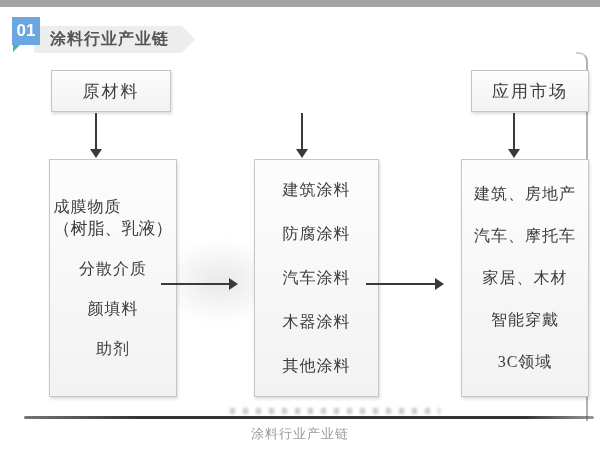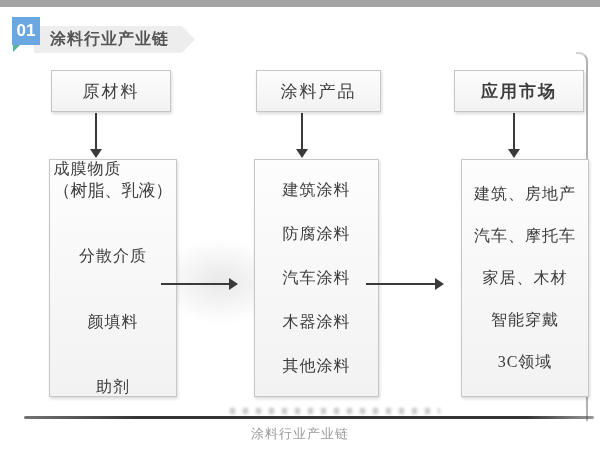--- a/index.html
+++ b/index.html
@@ -54,22 +54,22 @@
     border:1px solid #c6c6c6;
     box-shadow:1px 2px 3px rgba(0,0,0,.14);
     margin-left:16px;
   }
   .hbox{height:42px;display:flex;align-items:center;justify-content:center;
     font-size:17px;letter-spacing:2px;}
   .cbox{top:152px;height:238px;display:flex;flex-direction:column;
     align-items:center;justify-content:center;font-size:16px;letter-spacing:1px;}
   .hbox.c1{left:35px;top:63px;width:120px;}
   .hbox.c2{left:240px;top:63px;width:125px;}
-  .hbox.c3{left:438px;top:63px;width:130px;font-weight:bold;}
-  .cbox.c1{left:33px;width:128px;gap:22px;justify-content:space-between;}
+  .hbox.c3{left:455px;top:63px;width:118px;}
+  .cbox.c1{left:33px;width:128px;gap:22px;}
   .cbox.c2{left:238px;width:125px;gap:26px;}
   .cbox.c3{left:445px;width:128px;gap:24px;}
   .item{line-height:18px;white-space:nowrap;}
   .item .sub{display:block;font-size:17px;letter-spacing:0;margin-top:4px;text-align:center;}
   
   .arrow{position:absolute;}
   .v-shaft{position:absolute;width:2px;background:#3a3a3a;}
   .v-head{position:absolute;width:0;height:0;
     border-left:6px solid transparent;border-right:6px solid transparent;
     border-top:9px solid #3a3a3a;}
@@ -92,21 +92,20 @@
   <div class="num-badge">01</div>
   <div class="badge-fold"></div>
   <div class="title-ribbon">涂料行业产业链</div>
 
   <div class="frame-right"></div>
   <div class="frame-bottom"></div>
   <div class="smudge-mid"></div>
   <div class="smudge-bottom"></div>
 
   <div class="hbox c1">原材料</div>
-  <div class="hbox c2">涂料产品</div>
   <div class="hbox c3">应用市场</div>
 
   <div class="arrow">
     <div class="v-shaft" style="left:95px;top:106px;height:37px;"></div>
     <div class="v-head" style="left:90px;top:142px;"></div>
   </div>
   <div class="arrow">
     <div class="v-shaft" style="left:301px;top:106px;height:37px;"></div>
     <div class="v-head" style="left:296px;top:142px;"></div>
   </div>

